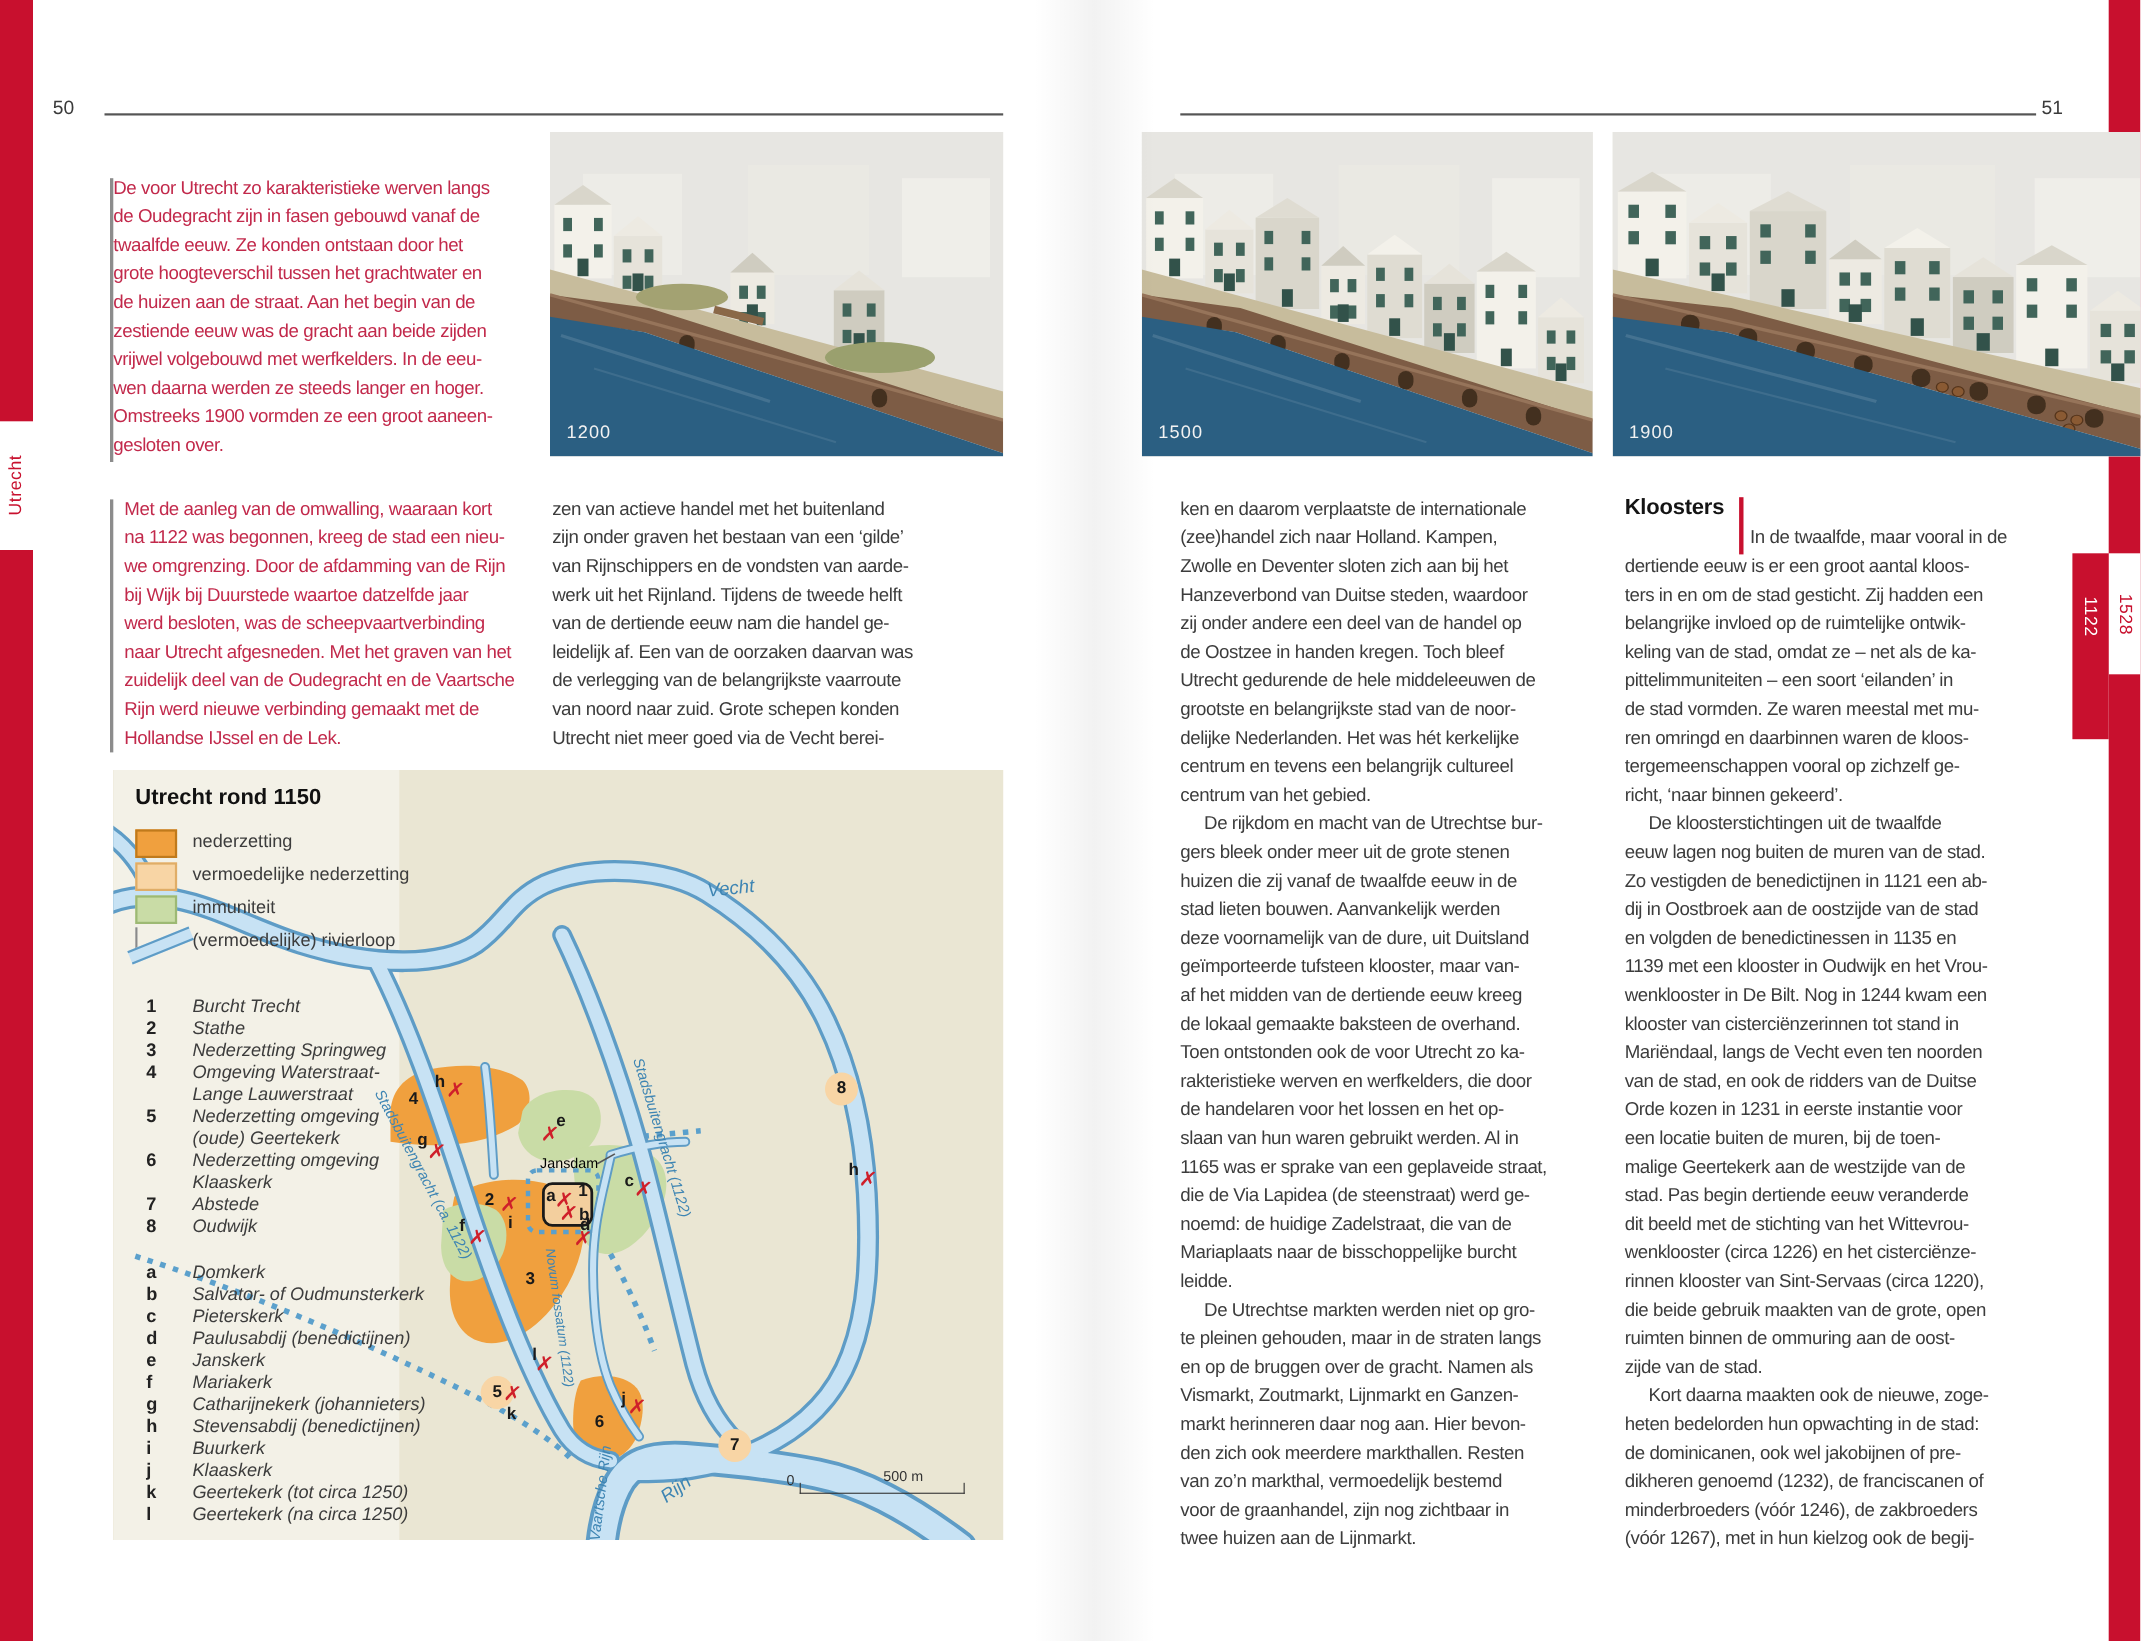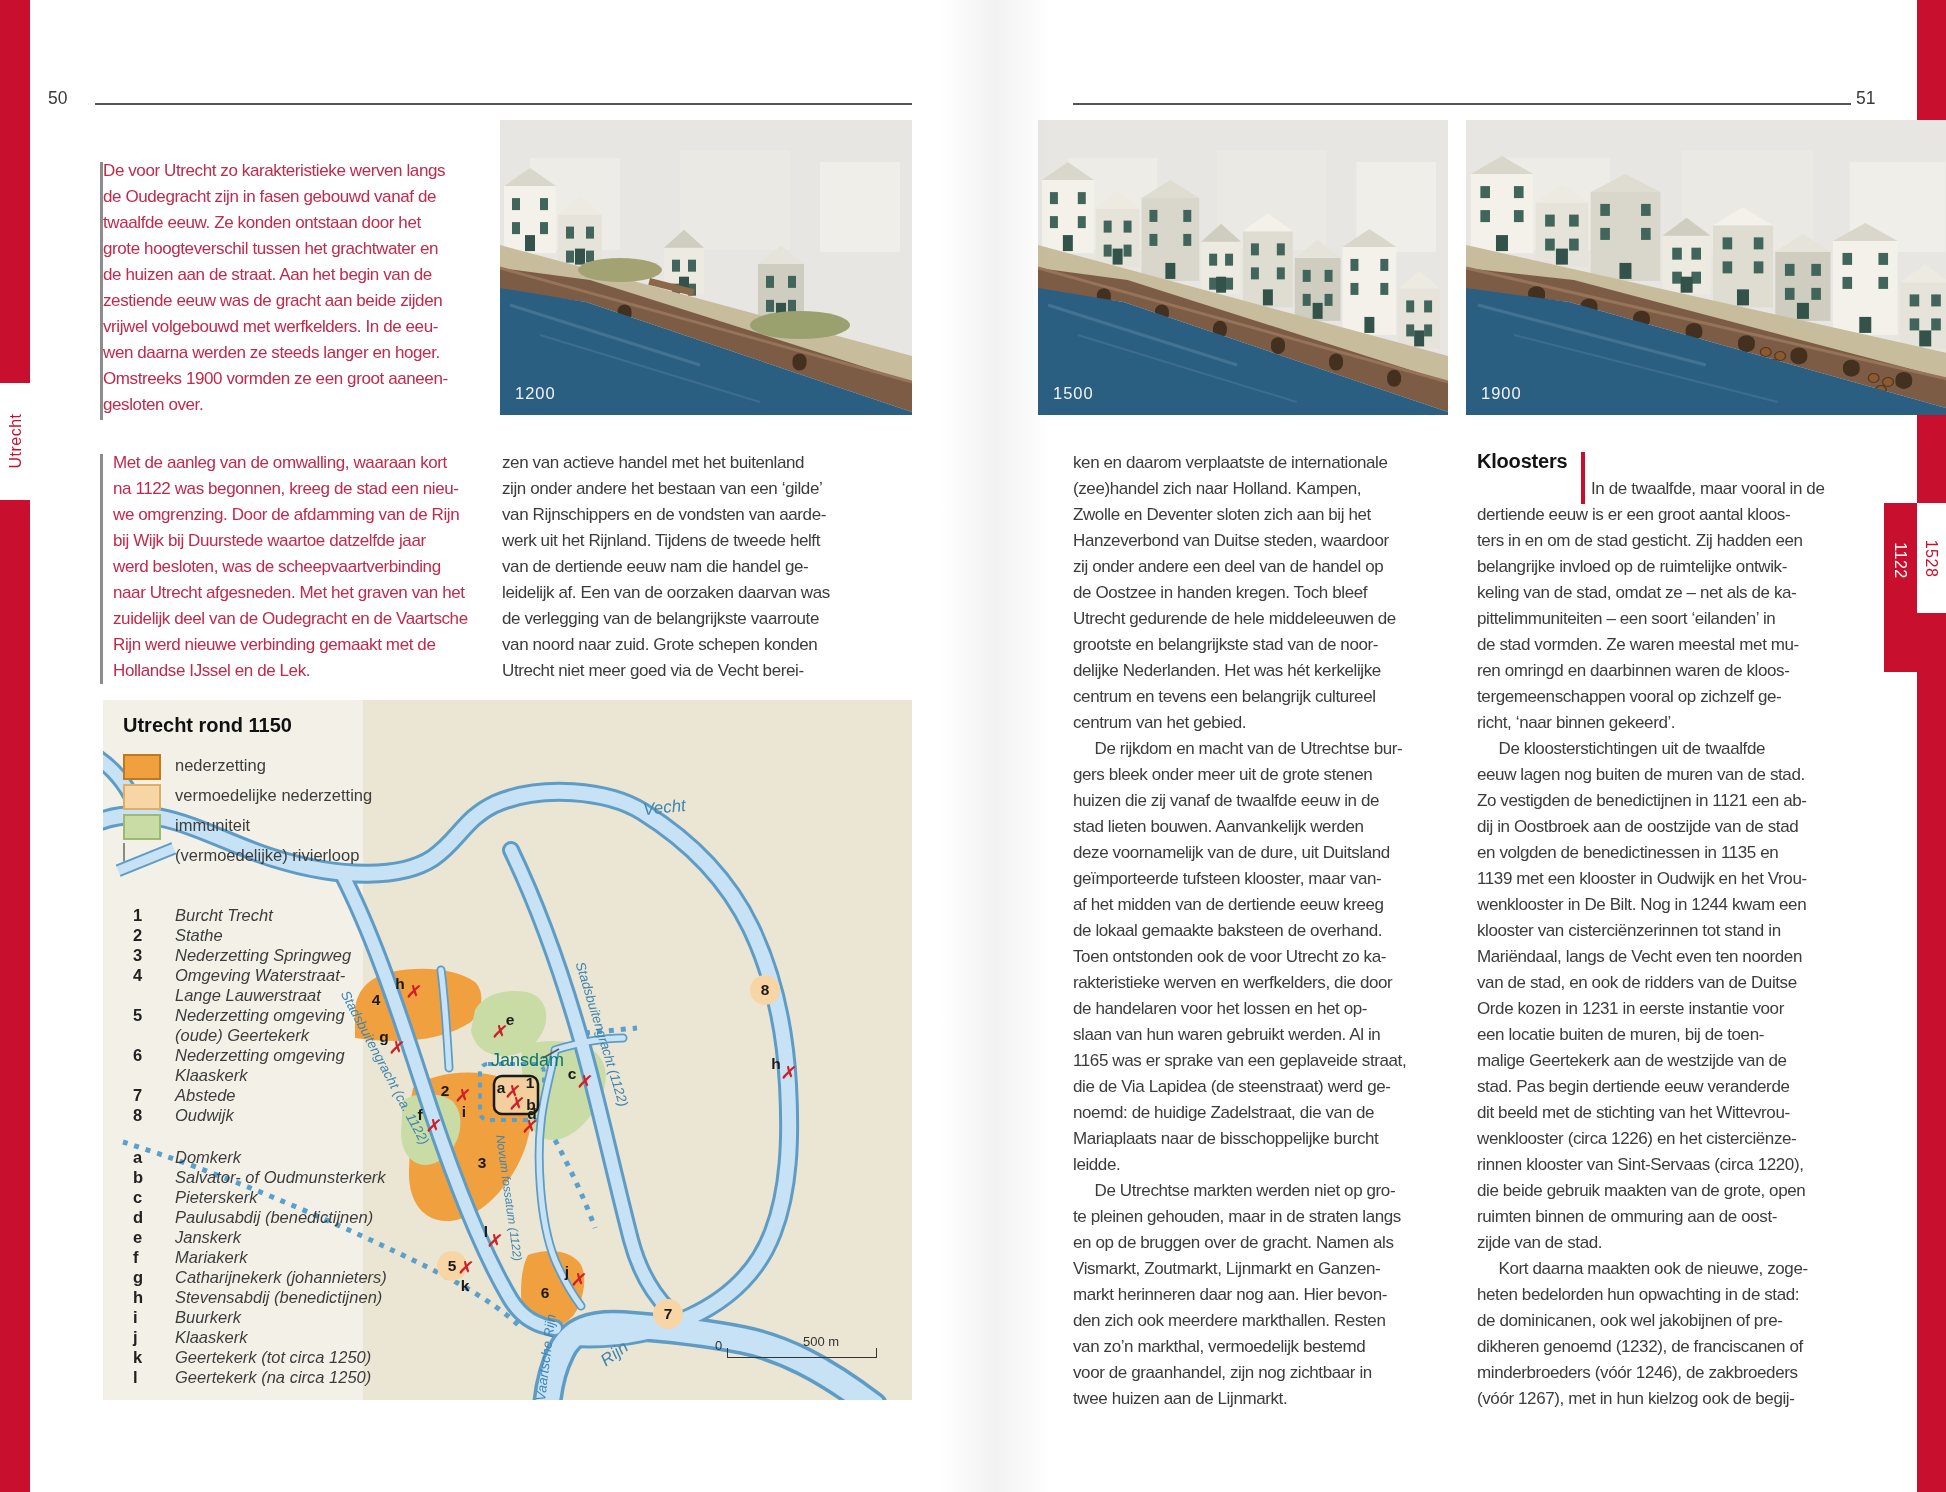--- a/index.html
+++ b/index.html
@@ -66,21 +66,21 @@
   .key-n{position:absolute;left:0;font-weight:bold;color:#222;}
   .key-t{position:absolute;left:42px;white-space:pre-line;width:230px;font-style:italic;}
   
   .riverlbl{position:absolute;color:#3E85B3;font-style:italic;white-space:nowrap;}
   #lbl-vecht{left:540px;top:98px;font-size:17px;transform:rotate(-6deg);}
   #lbl-sbg-west{left:248px;top:288px;font-size:13.5px;transform:rotate(62deg);transform-origin:0 0;}
   #lbl-sbg-east{left:484px;top:260px;font-size:13.5px;transform:rotate(73deg);transform-origin:0 0;}
   #lbl-novum{left:404px;top:434px;font-size:12px;transform:rotate(82deg);transform-origin:0 0;}
   #lbl-vaartsche{left:430px;top:700px;font-size:13.5px;transform:rotate(-83deg);transform-origin:0 0;}
   #lbl-rijn{left:497px;top:644px;font-size:17px;transform:rotate(-36deg);}
-  #lbl-jansdam{position:absolute;left:388px;top:350px;font-size:18px;color:#0f766e;white-space:nowrap;}
+  #lbl-jansdam{position:absolute;left:388px;top:350px;font-size:13px;color:#000000;white-space:nowrap;}
   
   .mk-letter,.mk-number{position:absolute;transform:translate(-50%,-50%);font-weight:bold;font-size:15.5px;color:#1a1a1a;}
   .mk-cross{position:absolute;transform:translate(-50%,-50%) rotate(8deg);font-weight:bold;font-size:19px;color:#CF1F2A;}
   .mk-circle{position:absolute;transform:translate(-50%,-50%);width:30px;height:30px;border-radius:50%;
      background:#F8D5A5;text-align:center;line-height:30px;font-weight:bold;font-size:15.5px;color:#1a1a1a;}
   
   #scale-zero{position:absolute;left:612px;top:638px;font-size:13px;color:#333;}
   #scale-label{position:absolute;left:700px;top:634px;font-size:13px;color:#333;}
   #scale-line{position:absolute;left:624px;top:648px;width:148px;height:9px;
      border-left:1.5px solid #333;border-right:1.5px solid #333;border-bottom:1.5px solid #333;}
@@ -343,21 +343,21 @@
       <div class="line">we omgrenzing. Door de afdamming van de Rijn</div>
       <div class="line">bij Wijk bij Duurstede waartoe datzelfde jaar</div>
       <div class="line">werd besloten, was de scheepvaartverbinding</div>
       <div class="line">naar Utrecht afgesneden. Met het graven van het</div>
       <div class="line">zuidelijk deel van de Oudegracht en de Vaartsche</div>
       <div class="line">Rijn werd nieuwe verbinding gemaakt met de</div>
       <div class="line">Hollandse IJssel en de Lek.</div>
     </div>
   <div id="col2" class="col">
       <div class="line">zen van actieve handel met het buitenland</div>
-      <div class="line">zijn onder andere het bestaan van een ‘gilde’</div>
+      <div class="line">zijn onder graven het bestaan van een ‘gilde’</div>
       <div class="line">van Rijnschippers en de vondsten van aarde-</div>
       <div class="line">werk uit het Rijnland. Tijdens de tweede helft</div>
       <div class="line">van de dertiende eeuw nam die handel ge-</div>
       <div class="line">leidelijk af. Een van de oorzaken daarvan was</div>
       <div class="line">de verlegging van de belangrijkste vaarroute</div>
       <div class="line">van noord naar zuid. Grote schepen konden</div>
       <div class="line">Utrecht niet meer goed via de Vecht berei-</div>
     </div>
   <div id="col3" class="col">
       <div class="line">ken en daarom verplaatste de internationale</div>

